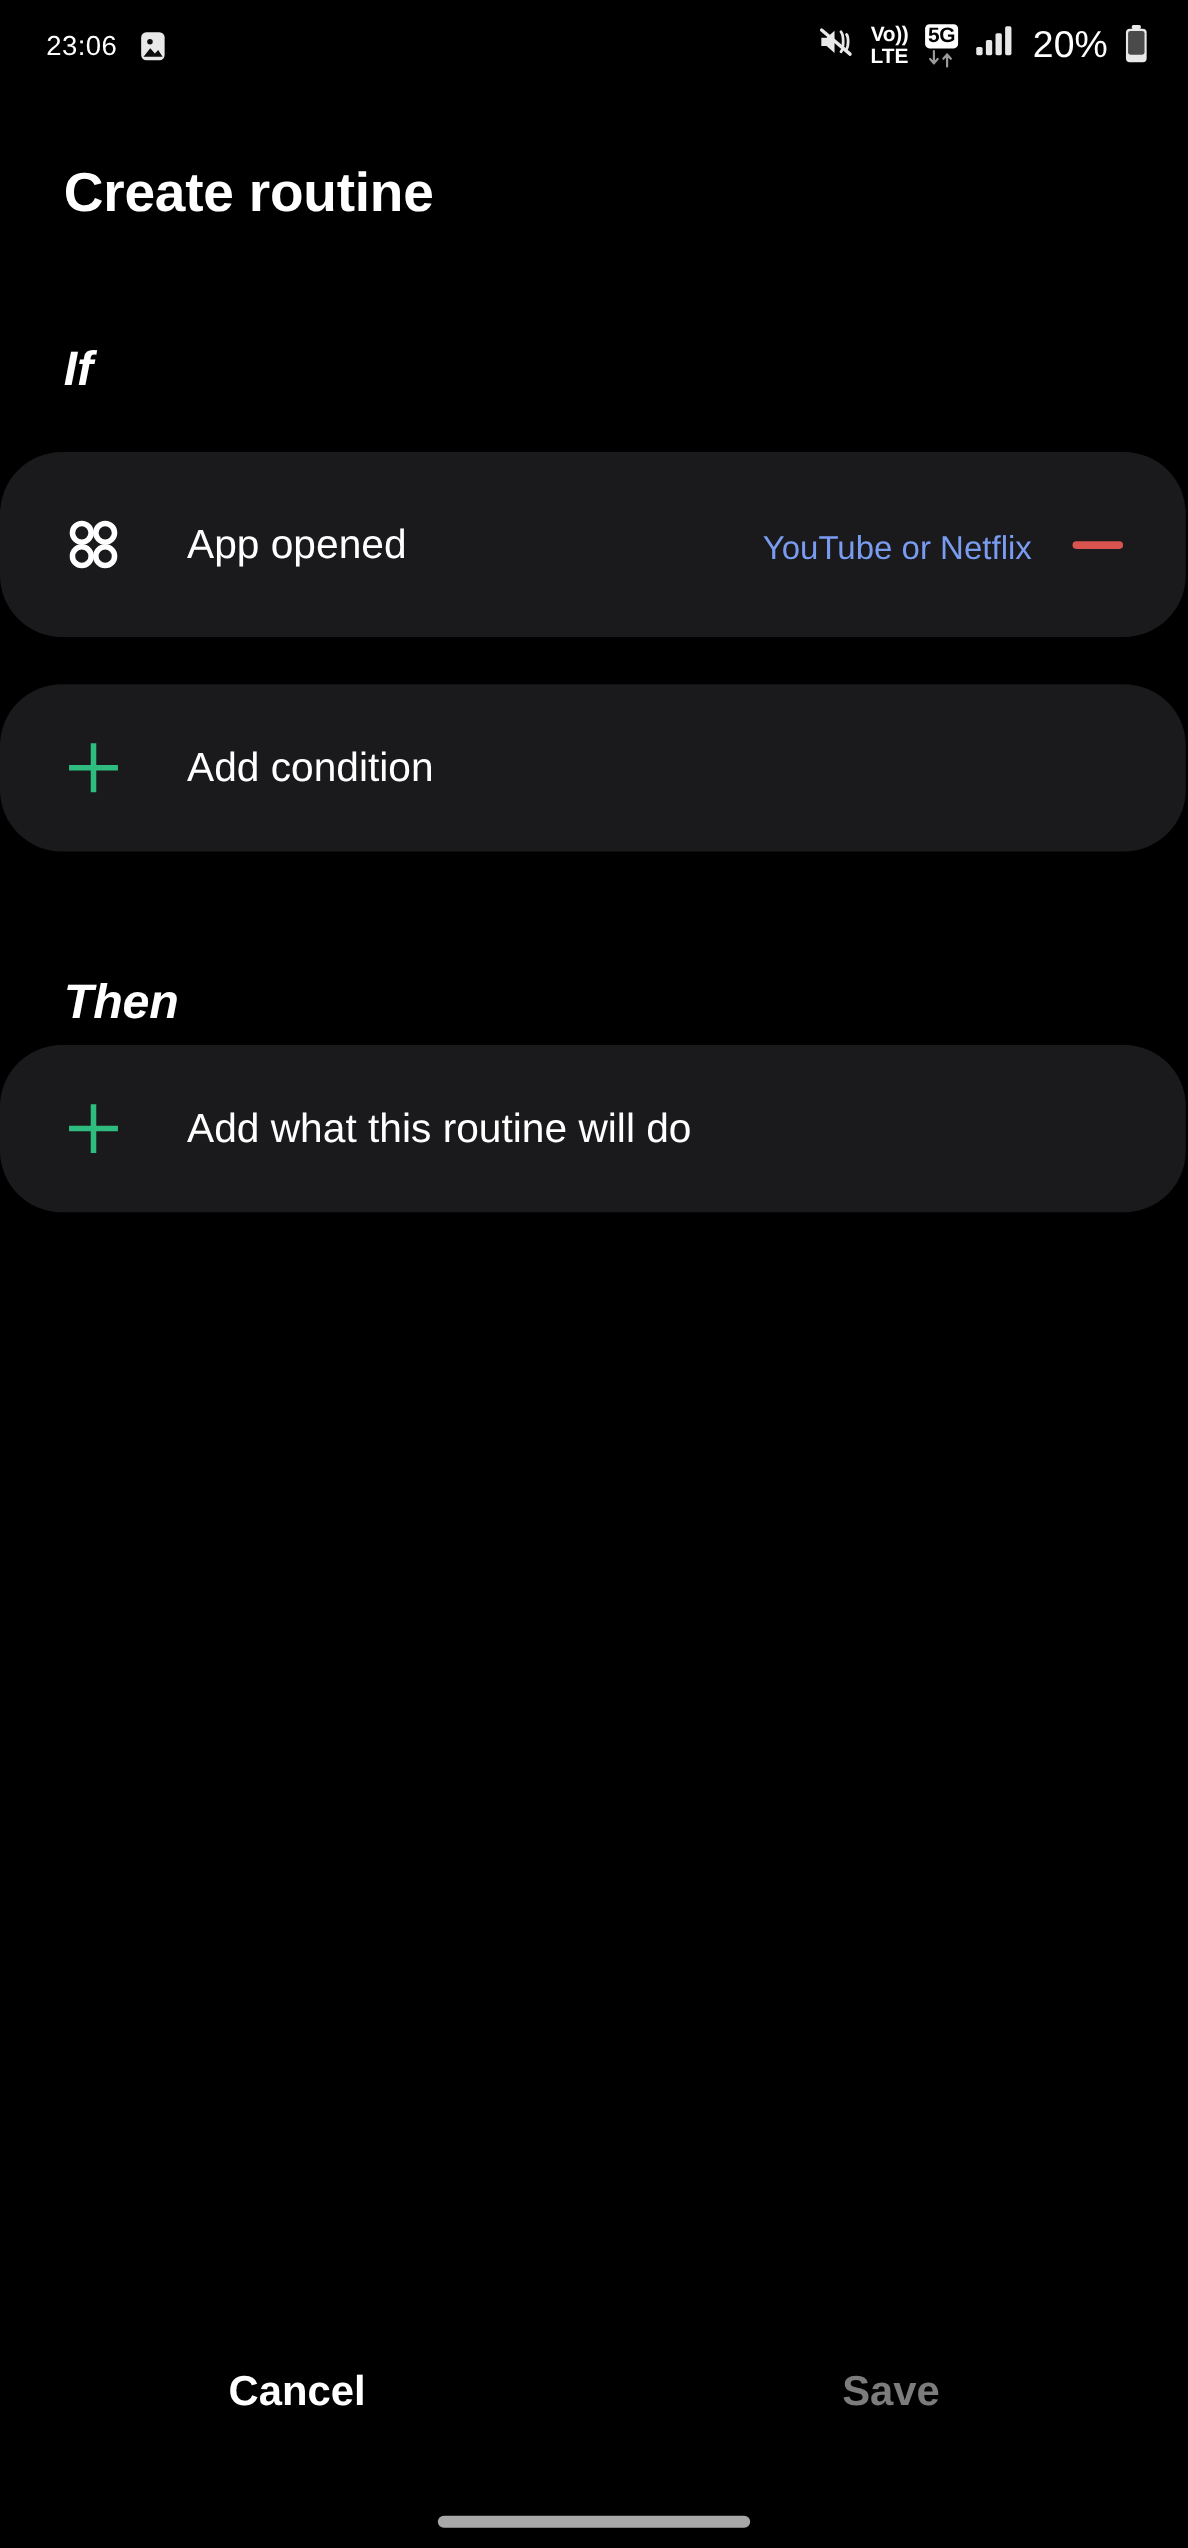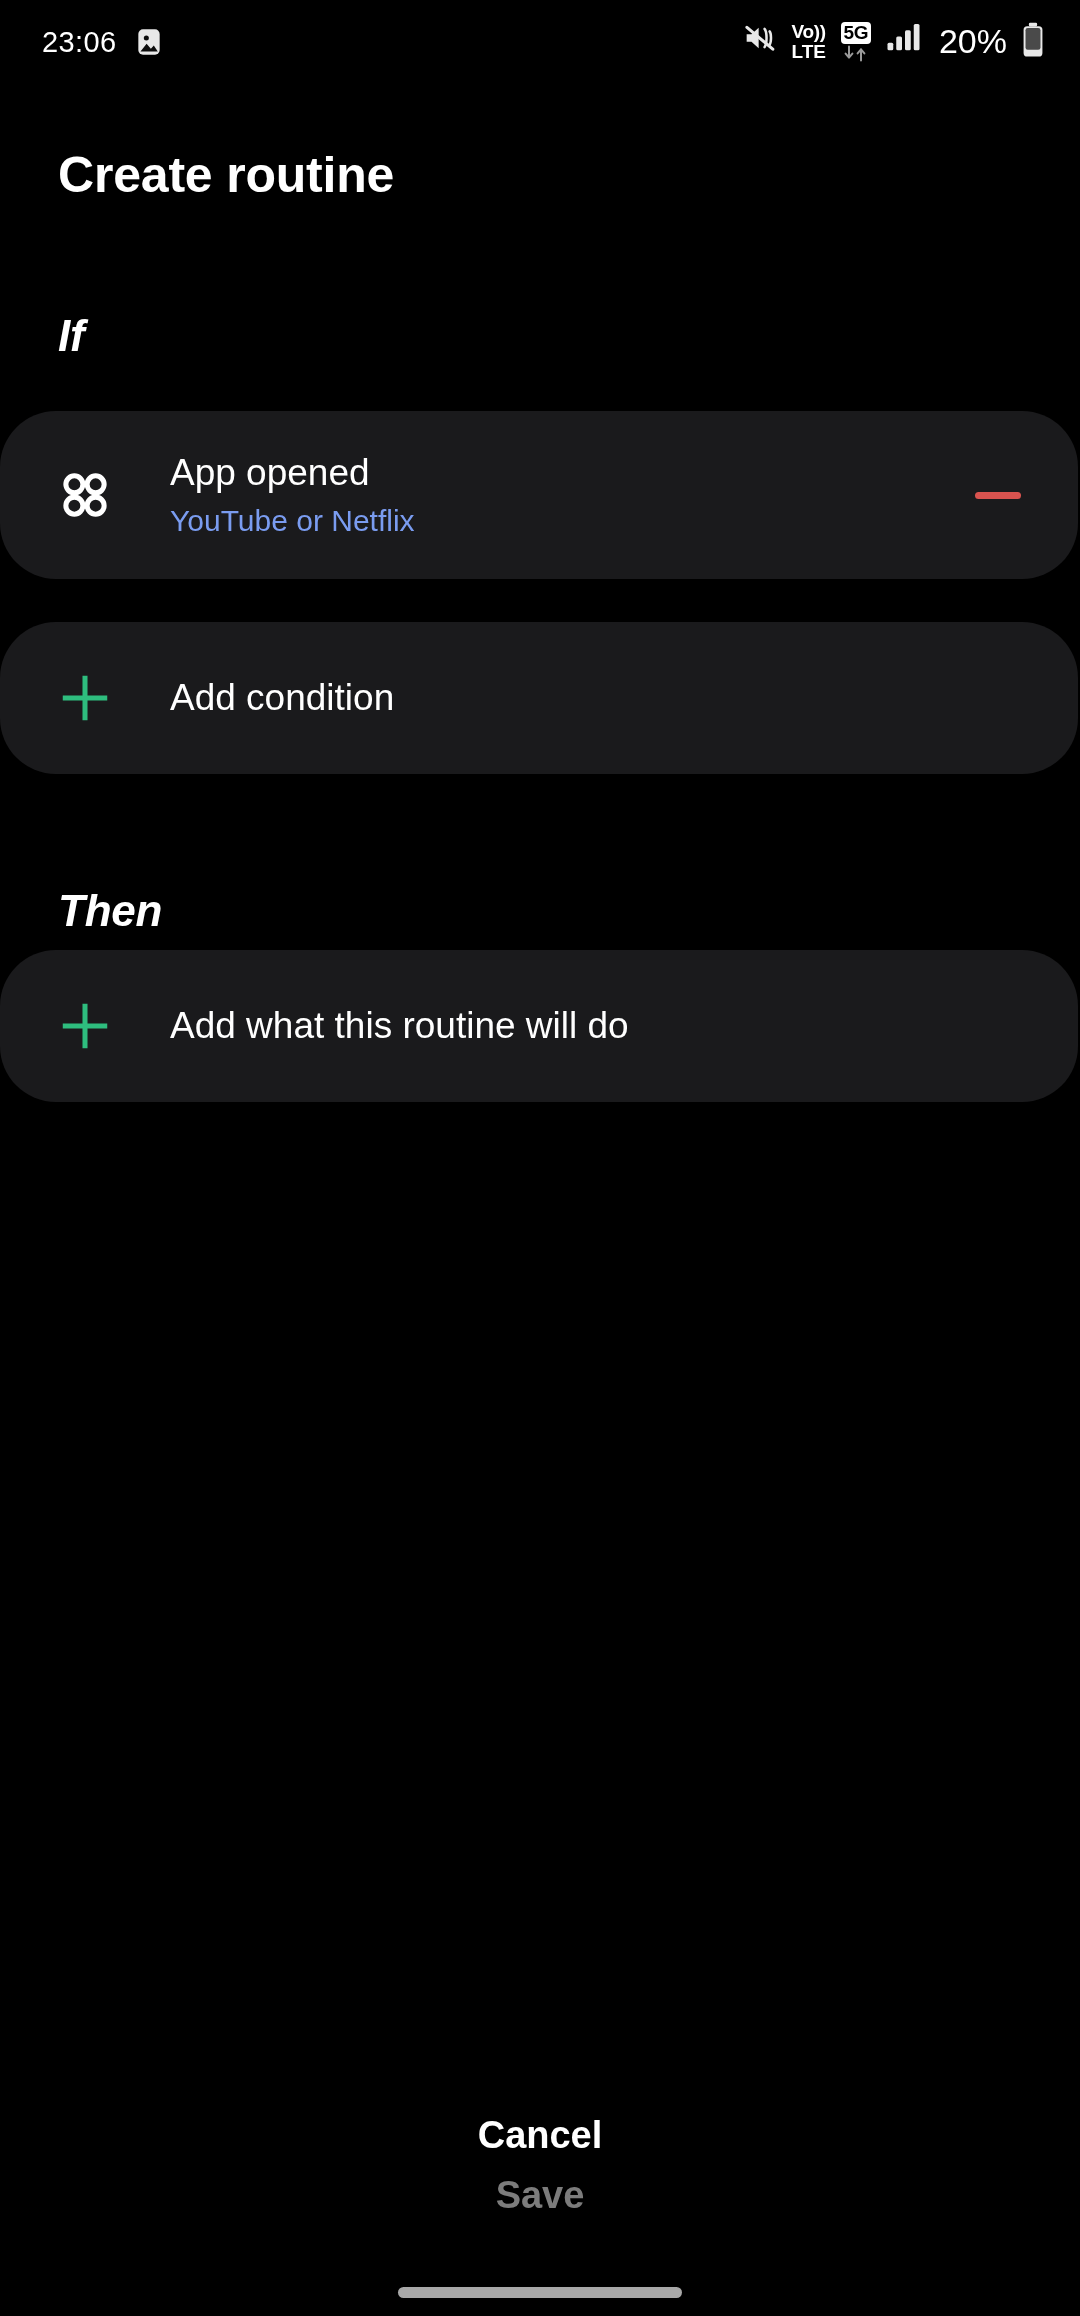--- a/index.html
+++ b/index.html
@@ -28,21 +28,21 @@
     justify-content: space-between;
     padding: 0 34px 0 42px;
     box-sizing: border-box;
   }
   .status-left {
     display: flex;
     align-items: center;
     gap: 16px;
   }
   .status-clock {
-    font-size: 29px;
+    font-size: 25px;
     font-weight: 400;
     letter-spacing: 0.4px;
     color: #ffffff;
     line-height: 1;
   }
   .status-right {
     display: flex;
     gap: 13px;
   }
   .sb-icon { display: block; }
@@ -135,21 +135,21 @@
     display: block;
   }
 
   .plus-icon {
     display: block;
   }
 
   .card-text {
     flex: 1;
     display: flex;
-    flex-direction: column;
+    flex-direction: row;
     justify-content: space-between;
   }
   .card-title {
     font-size: 37px;
     font-weight: 400;
     color: #ffffff;
     letter-spacing: 0px;
     line-height: 1.2;
   }
   .card-subtitle {
@@ -183,21 +183,21 @@
   }
 
   
   .bottom-bar {
     position: absolute;
     left: 0;
     bottom: 82px;
     width: 1080px;
     height: 120px;
     display: flex;
-    flex-direction: column;
+    align-items: center;
   }
   .bottom-btn {
     flex: 1;
     text-align: center;
     font-size: 38px;
     font-weight: 700;
     letter-spacing: 0px;
   }
   .btn-cancel { color: #ffffff; }
   .btn-save   { color: #7c7c7c; }

